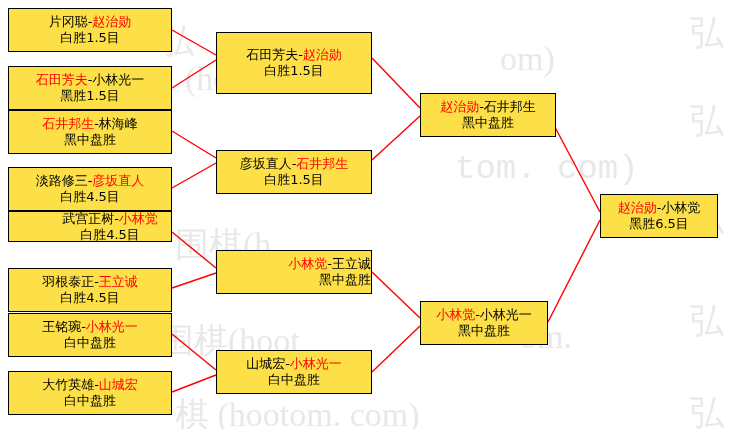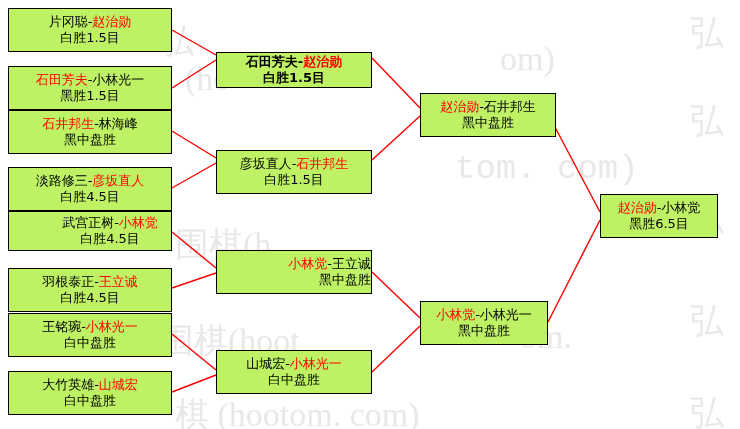--- a/index.html
+++ b/index.html
@@ -34,21 +34,21 @@
     top: 0;
     width: 740px;
     height: 429px;
     z-index: 1;
     pointer-events: none;
   }
   .node {
     position: absolute;
     box-sizing: border-box;
     border: 1px solid #000000;
-    background: #bef264;
+    background: #fde047;
     z-index: 2;
     display: flex;
     flex-direction: column;
     align-items: center;
     justify-content: center;
     line-height: 1.22;
     font-size: 13px;
     color: #000000;
   }
   .node .ln {
@@ -119,41 +119,41 @@
   <div class="node" style="left:8px; top:110px; width:164px; height:44px;">
     <div class="ln"><span class="r">石井邦生</span><span>-</span><span class="b">林海峰</span></div>
     <div class="ln">黑中盘胜</div>
   </div>
 
   <div class="node" style="left:8px; top:167px; width:164px; height:44px;">
     <div class="ln"><span class="b">淡路修三</span><span>-</span><span class="r">彦坂直人</span></div>
     <div class="ln">白胜4.5目</div>
   </div>
 
-  <div class="node" style="left:8px; top:211px; width:164px; height:40px;padding-left:40px;">
+  <div class="node" style="left:8px; top:211px; width:164px; height:31px;padding-left:40px;">
     <div class="ln"><span class="b">武宫正树</span><span>-</span><span class="r">小林觉</span></div>
     <div class="ln">白胜4.5目</div>
   </div>
 
   <div class="node" style="left:8px; top:268px; width:164px; height:44px;">
     <div class="ln"><span class="b">羽根泰正</span><span>-</span><span class="r">王立诚</span></div>
     <div class="ln">白胜4.5目</div>
   </div>
 
   <div class="node" style="left:8px; top:313px; width:164px; height:44px;">
     <div class="ln"><span class="b">王铭琬</span><span>-</span><span class="r">小林光一</span></div>
     <div class="ln">白中盘胜</div>
   </div>
 
   <div class="node" style="left:8px; top:371px; width:164px; height:44px;">
     <div class="ln"><span class="b">大竹英雄</span><span>-</span><span class="r">山城宏</span></div>
     <div class="ln">白中盘胜</div>
   </div>
 
-  <div class="node" style="left:216px; top:52px; width:156px; height:36px;font-weight:bold;">
+  <div class="node" style="left:216px; top:32px; width:156px; height:62px;">
     <div class="ln"><span class="b">石田芳夫</span><span>-</span><span class="r">赵治勋</span></div>
     <div class="ln">白胜1.5目</div>
   </div>
 
   <div class="node" style="left:216px; top:138px; width:156px; height:44px;margin-top:12px;">
     <div class="ln"><span class="b">彦坂直人</span><span>-</span><span class="r">石井邦生</span></div>
     <div class="ln">白胜1.5目</div>
   </div>
 
   <div class="node" style="left:216px; top:250px; width:156px; height:44px;align-items:flex-end;">

